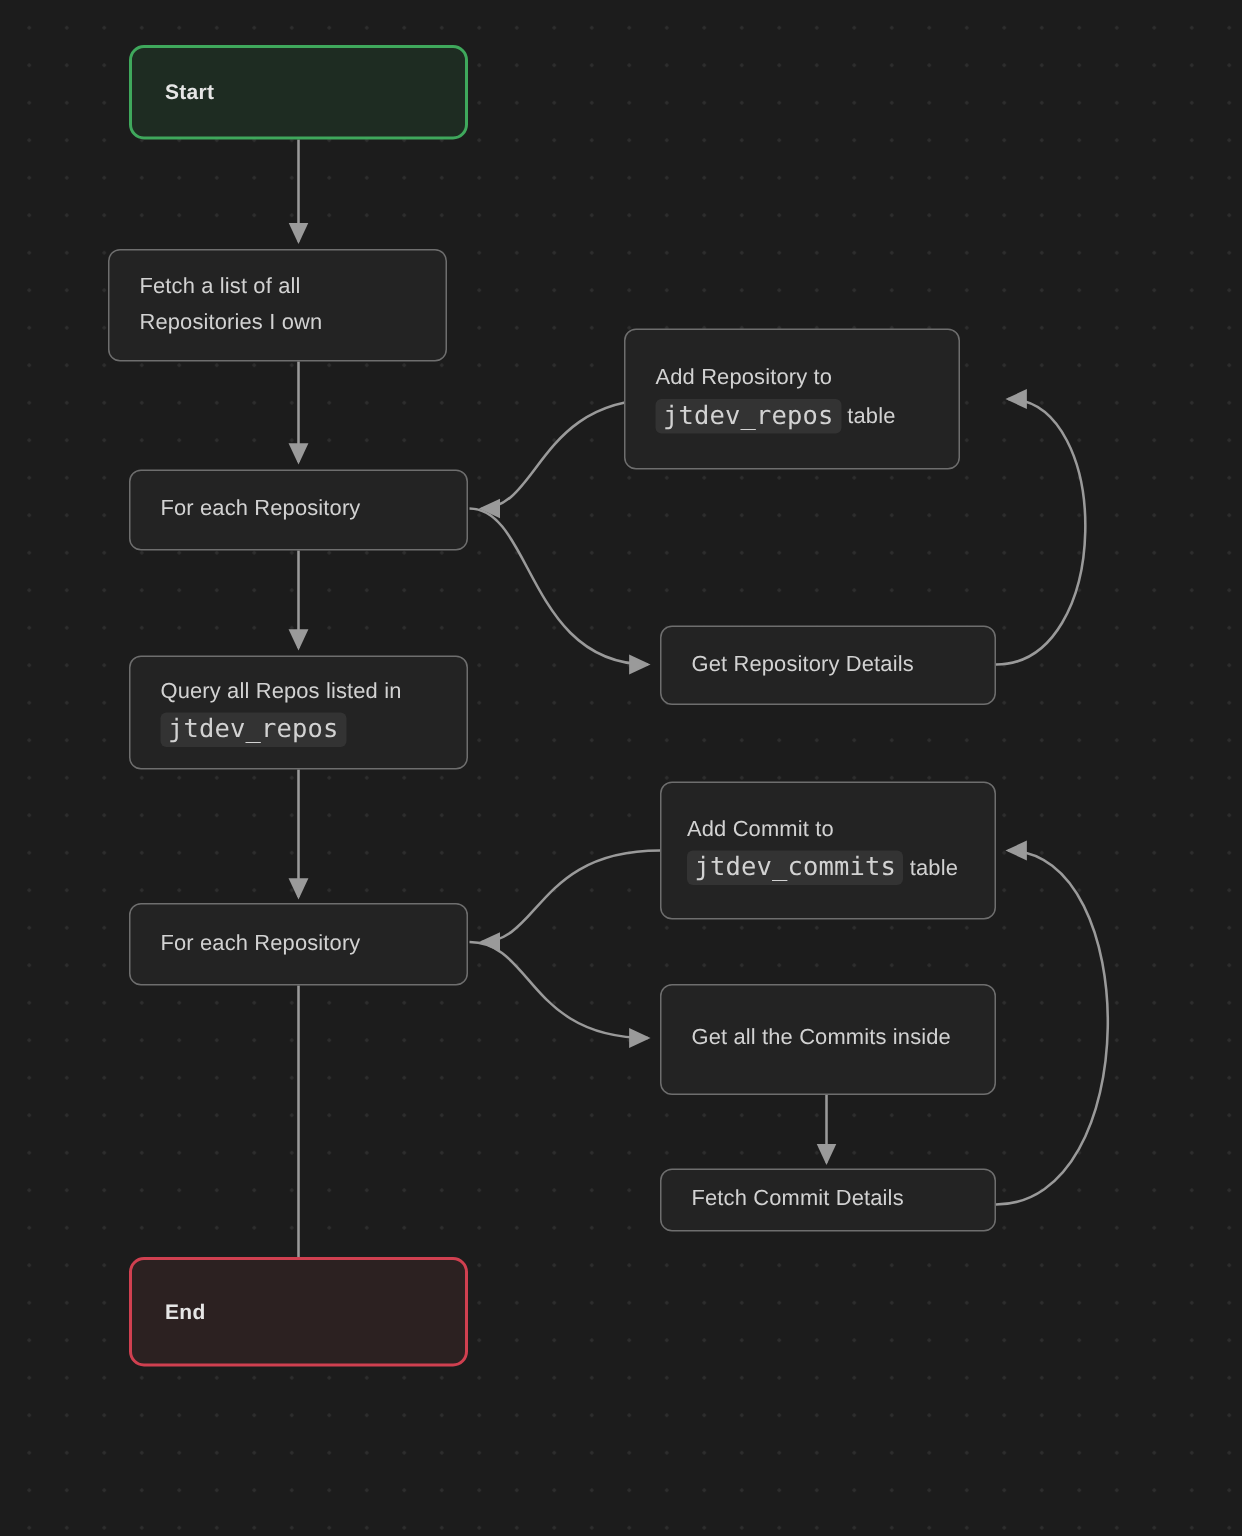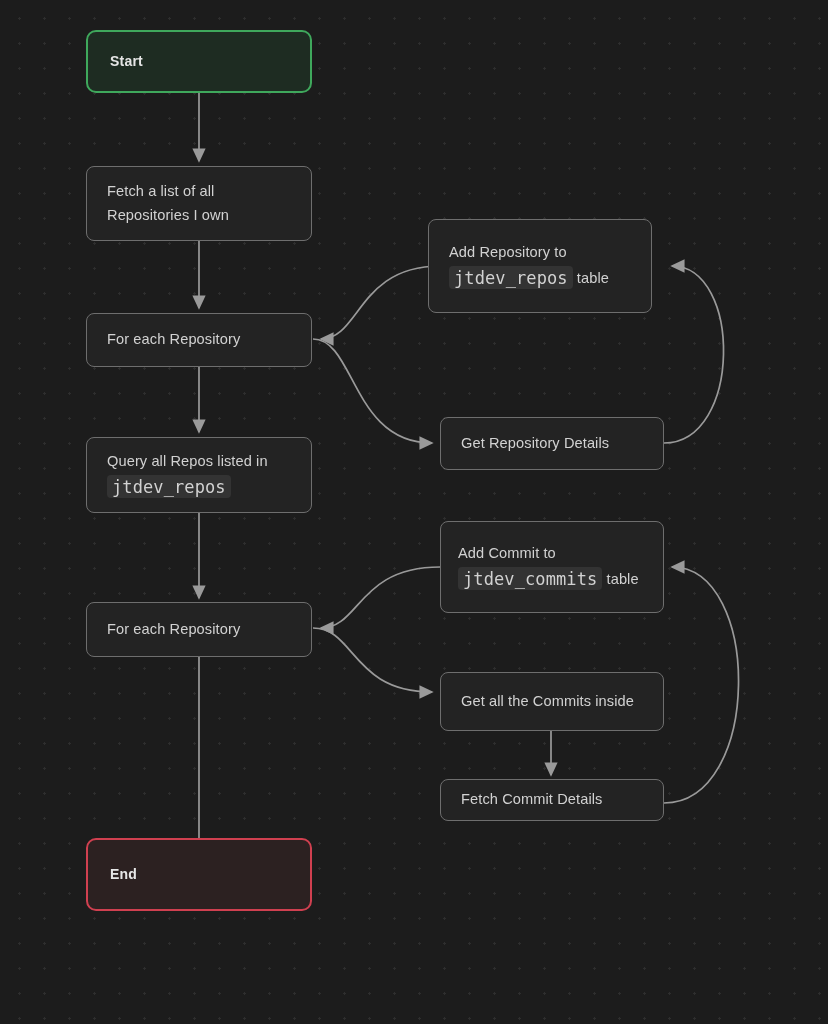--- a/index.html
+++ b/index.html
@@ -103,30 +103,30 @@
       <path d="M440,567 C358,567 360,628 321,628"></path>
 
       <path d="M199,657 L199,868"></path>
     </g>
   </svg>
 
   <div class="node terminal start" style="left:86px; top:30px; width:226px; height:63px;">
     <div class="line">Start</div>
   </div>
 
-  <div class="node" style="left:86px; top:166px; width:226px; height:75px;">
+  <div class="node" style="left:72px; top:166px; width:226px; height:75px;">
     <div class="line">Fetch a list of all</div>
     <div class="line">Repositories I own</div>
   </div>
 
   <div class="node" style="left:86px; top:313px; width:226px; height:54px;">
     <div class="line">For each Repository</div>
   </div>
 
-  <div class="node" style="left:428px; top:219px; width:224px; height:94px;">
+  <div class="node" style="left:416px; top:219px; width:224px; height:94px;">
     <div class="line">Add Repository to</div>
     <div class="line"><code>jtdev_repos</code><span> table</span></div>
   </div>
 
   <div class="node" style="left:440px; top:417px; width:224px; height:53px;">
     <div class="line">Get Repository Details</div>
   </div>
 
   <div class="node" style="left:86px; top:437px; width:226px; height:76px;">
     <div class="line">Query all Repos listed in</div>
@@ -135,21 +135,21 @@
 
   <div class="node" style="left:86px; top:602px; width:226px; height:55px;">
     <div class="line">For each Repository</div>
   </div>
 
   <div class="node" style="left:440px; top:521px; width:224px; height:92px;padding-left:17px;">
     <div class="line">Add Commit to</div>
     <div class="line"><code>jtdev_commits</code><span> table</span></div>
   </div>
 
-  <div class="node" style="left:440px; top:672px; width:224px; height:59px;">
+  <div class="node" style="left:440px; top:656px; width:224px; height:74px;">
     <div class="line">Get all the Commits inside</div>
   </div>
 
   <div class="node" style="left:440px; top:779px; width:224px; height:42px;">
     <div class="line">Fetch Commit Details</div>
   </div>
 
   <div class="node terminal end" style="left:86px; top:838px; width:226px; height:73px;">
     <div class="line">End</div>
   </div>

